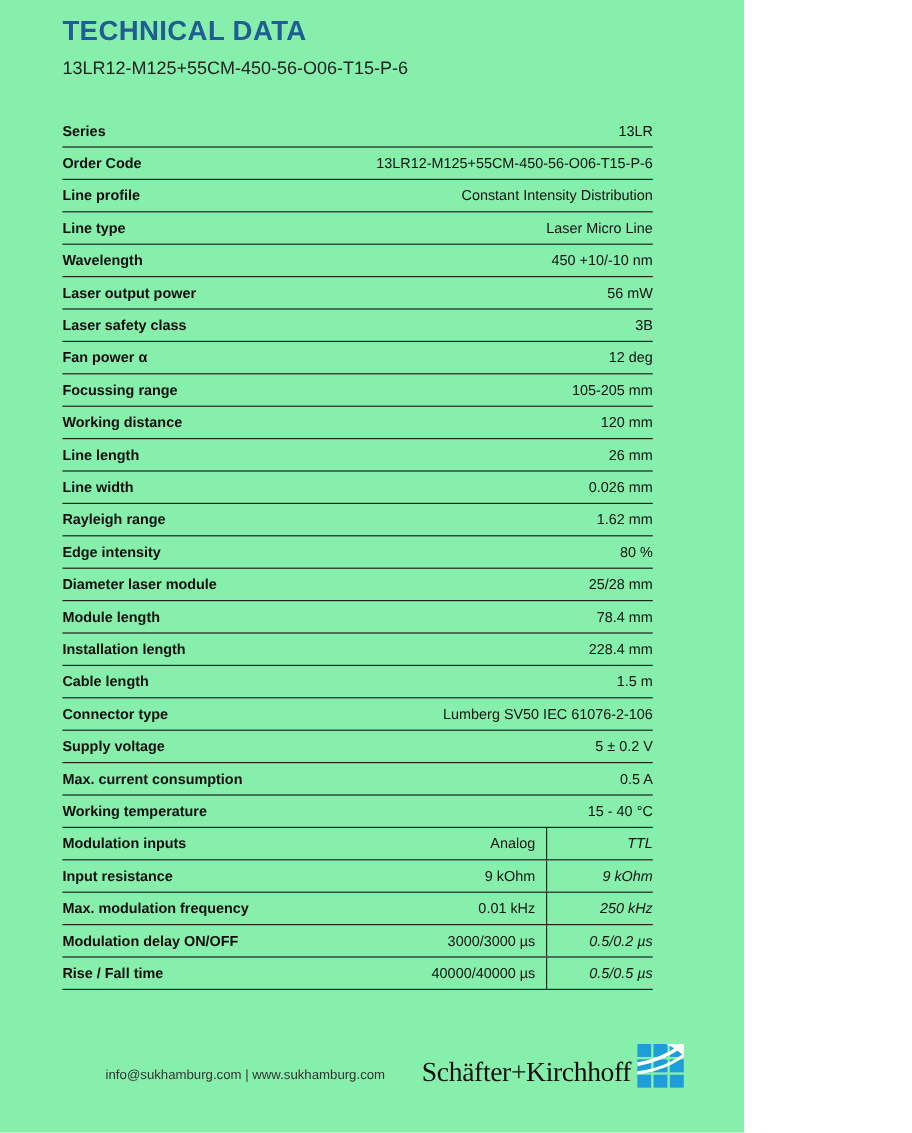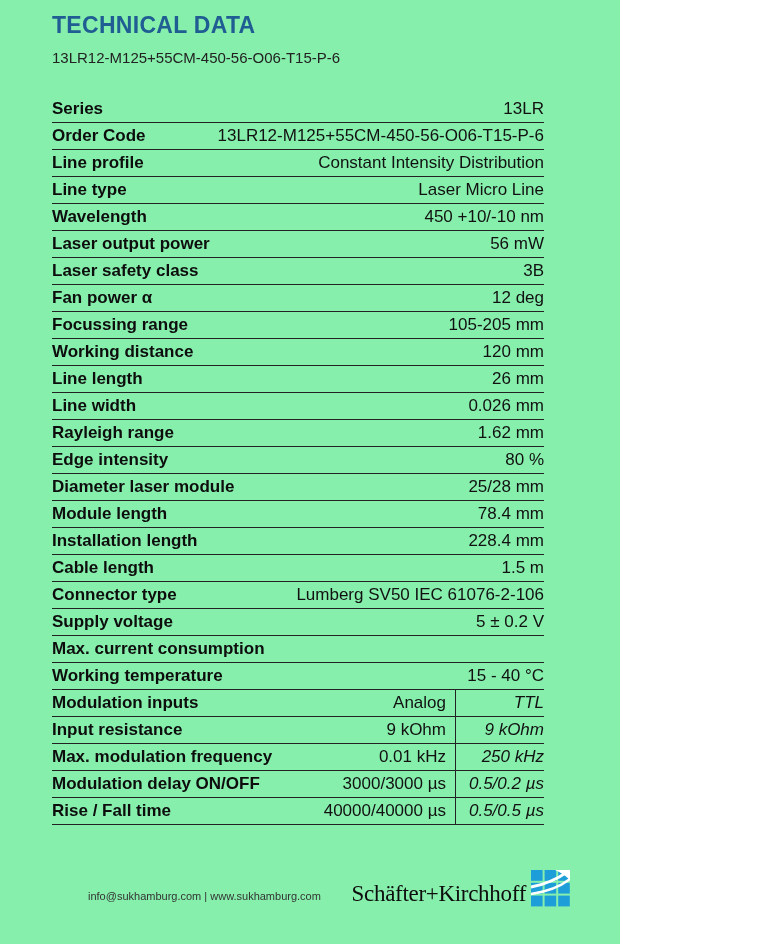--- a/index.html
+++ b/index.html
@@ -20,21 +20,21 @@
     position:absolute;left:52px;top:49px;
     font-size:15px;color:#222;
   }
   .spec-table{
     position:absolute;left:52px;top:96px;width:492px;
   }
   .trow{
     display:flex;align-items:stretch;
     height:26px;
     border-bottom:1px solid #222;
-    font-size:17px;
+    font-size:12px;
   }
   .lbl{
     display:flex;align-items:center;
     font-weight:700;white-space:nowrap;color:#0d0d0d;
   }
   .val{
     flex:1;display:flex;align-items:center;justify-content:flex-end;
     color:#111;white-space:nowrap;
   }
   .val1{
@@ -154,20 +154,21 @@
       <div class="trow">
         <span class="lbl">Connector type</span>
         <span class="val">Lumberg SV50 IEC 61076-2-106</span>
       </div>
       <div class="trow">
         <span class="lbl">Supply voltage</span>
         <span class="val">5 ± 0.2 V</span>
       </div>
       <div class="trow">
         <span class="lbl">Max. current consumption</span>
+        <span class="val">0.5 A</span>
       </div>
       <div class="trow">
         <span class="lbl">Working temperature</span>
         <span class="val">15 - 40 °C</span>
       </div>
       <div class="trow">
         <span class="lbl">Modulation inputs</span>
         <span class="val1">Analog</span>
         <span class="val2">TTL</span>
       </div>

